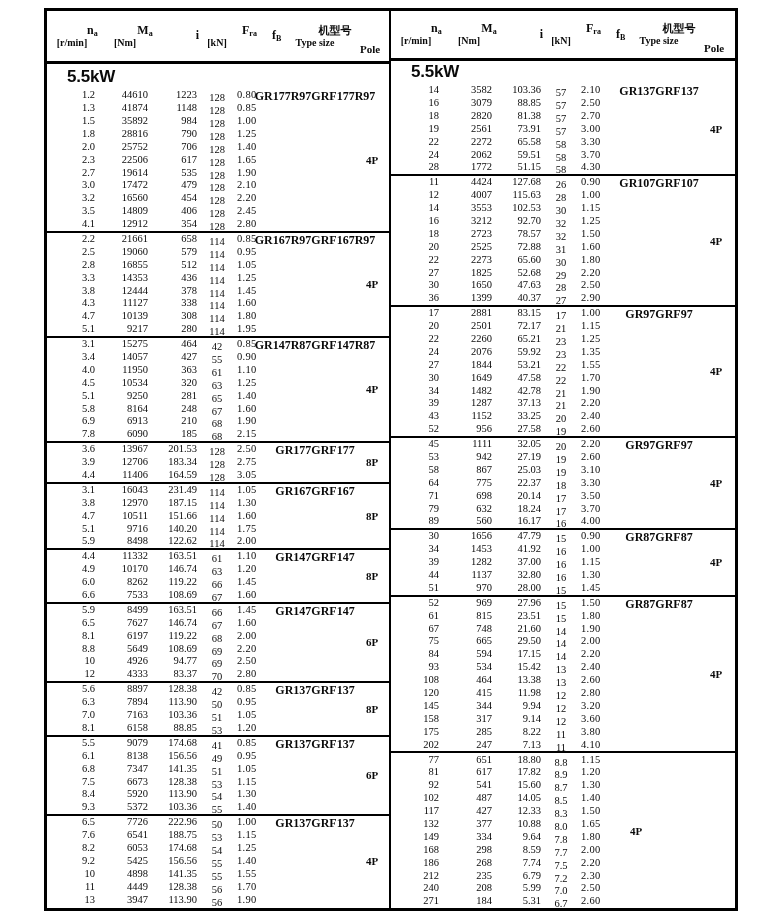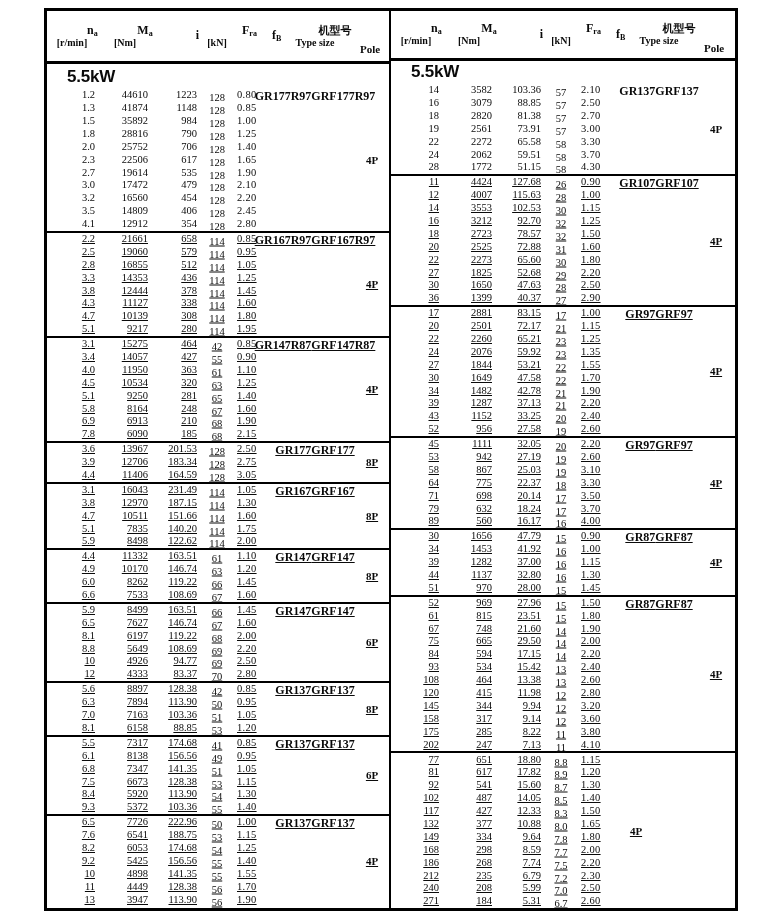--- a/index.html
+++ b/index.html
@@ -12,21 +12,21 @@
   .hcell{text-align:center;font-weight:bold;line-height:1.12;}
   .hline1{font-size:12px;padding-left:40px;}
   .hmain{font-size:12px;font-weight:bold;}
   .hsub{font-size:8px;font-weight:bold;position:relative;top:2px;}
   .hline2{font-size:10px;font-weight:bold;}
   .hcell.type .hmain,.hcell.pole .hmain{font-size:11px;}
   .hcell.pole .hline2{font-size:11px;}
   .section-title{height:25px;font-family:"Liberation Sans",sans-serif;font-weight:bold;font-size:17px;padding-left:20px;display:flex;align-items:center;letter-spacing:-0.2px;}
   .blocks{display:flex;flex-direction:column;}
   .block{display:flex;}
-  .block + .block{border-top:2.5px solid #000;text-decoration:underline;}
+  .block + .block{border-top:2.5px solid #000;}
   .rows{display:flex;flex-direction:column;width:228px;}
   .drow{display:grid;grid-template-columns:50px 56px 49px 30px 43px;height:12.9px;align-items:center;font-size:10.5px;line-height:1;}
   .c-na{text-align:right;padding-right:2px;}
   .c-ma{text-align:right;padding-right:5px;}
   .c-i{text-align:right;padding-right:5px;}
   .c-fra{text-align:center;transform:translateY(2.5px);}
   .c-fb{text-align:left;padding-left:5px;letter-spacing:0.3px;}
   .typecol{width:80px;display:flex;justify-content:center;font-weight:bold;font-size:12px;line-height:1.25;}
   .polecol{width:34px;display:flex;align-items:center;justify-content:center;font-weight:bold;font-size:11px;}
 </style>
@@ -329,21 +329,21 @@
             </div>
             <div class="drow">
               <div class="c-na">4.7</div>
               <div class="c-ma">10511</div>
               <div class="c-i">151.66</div>
               <div class="c-fra">114</div>
               <div class="c-fb">1.60</div>
             </div>
             <div class="drow">
               <div class="c-na">5.1</div>
-              <div class="c-ma">7835</div>
+              <div class="c-ma">9716</div>
               <div class="c-i">140.20</div>
               <div class="c-fra">114</div>
               <div class="c-fb">1.75</div>
             </div>
             <div class="drow">
               <div class="c-na">5.9</div>
               <div class="c-ma">8498</div>
               <div class="c-i">122.62</div>
               <div class="c-fra">114</div>
               <div class="c-fb">2.00</div>
@@ -477,21 +477,21 @@
           <div class="typecol">
             <div class="tline">GR137</div>
             <div class="tline">GRF137</div>
           </div>
           <div class="polecol">8P</div>
         </div>
         <div class="block">
           <div class="rows">
             <div class="drow">
               <div class="c-na">5.5</div>
-              <div class="c-ma">7317</div>
+              <div class="c-ma">9079</div>
               <div class="c-i">174.68</div>
               <div class="c-fra">41</div>
               <div class="c-fb">0.85</div>
             </div>
             <div class="drow">
               <div class="c-na">6.1</div>
               <div class="c-ma">8138</div>
               <div class="c-i">156.56</div>
               <div class="c-fra">49</div>
               <div class="c-fb">0.95</div>

